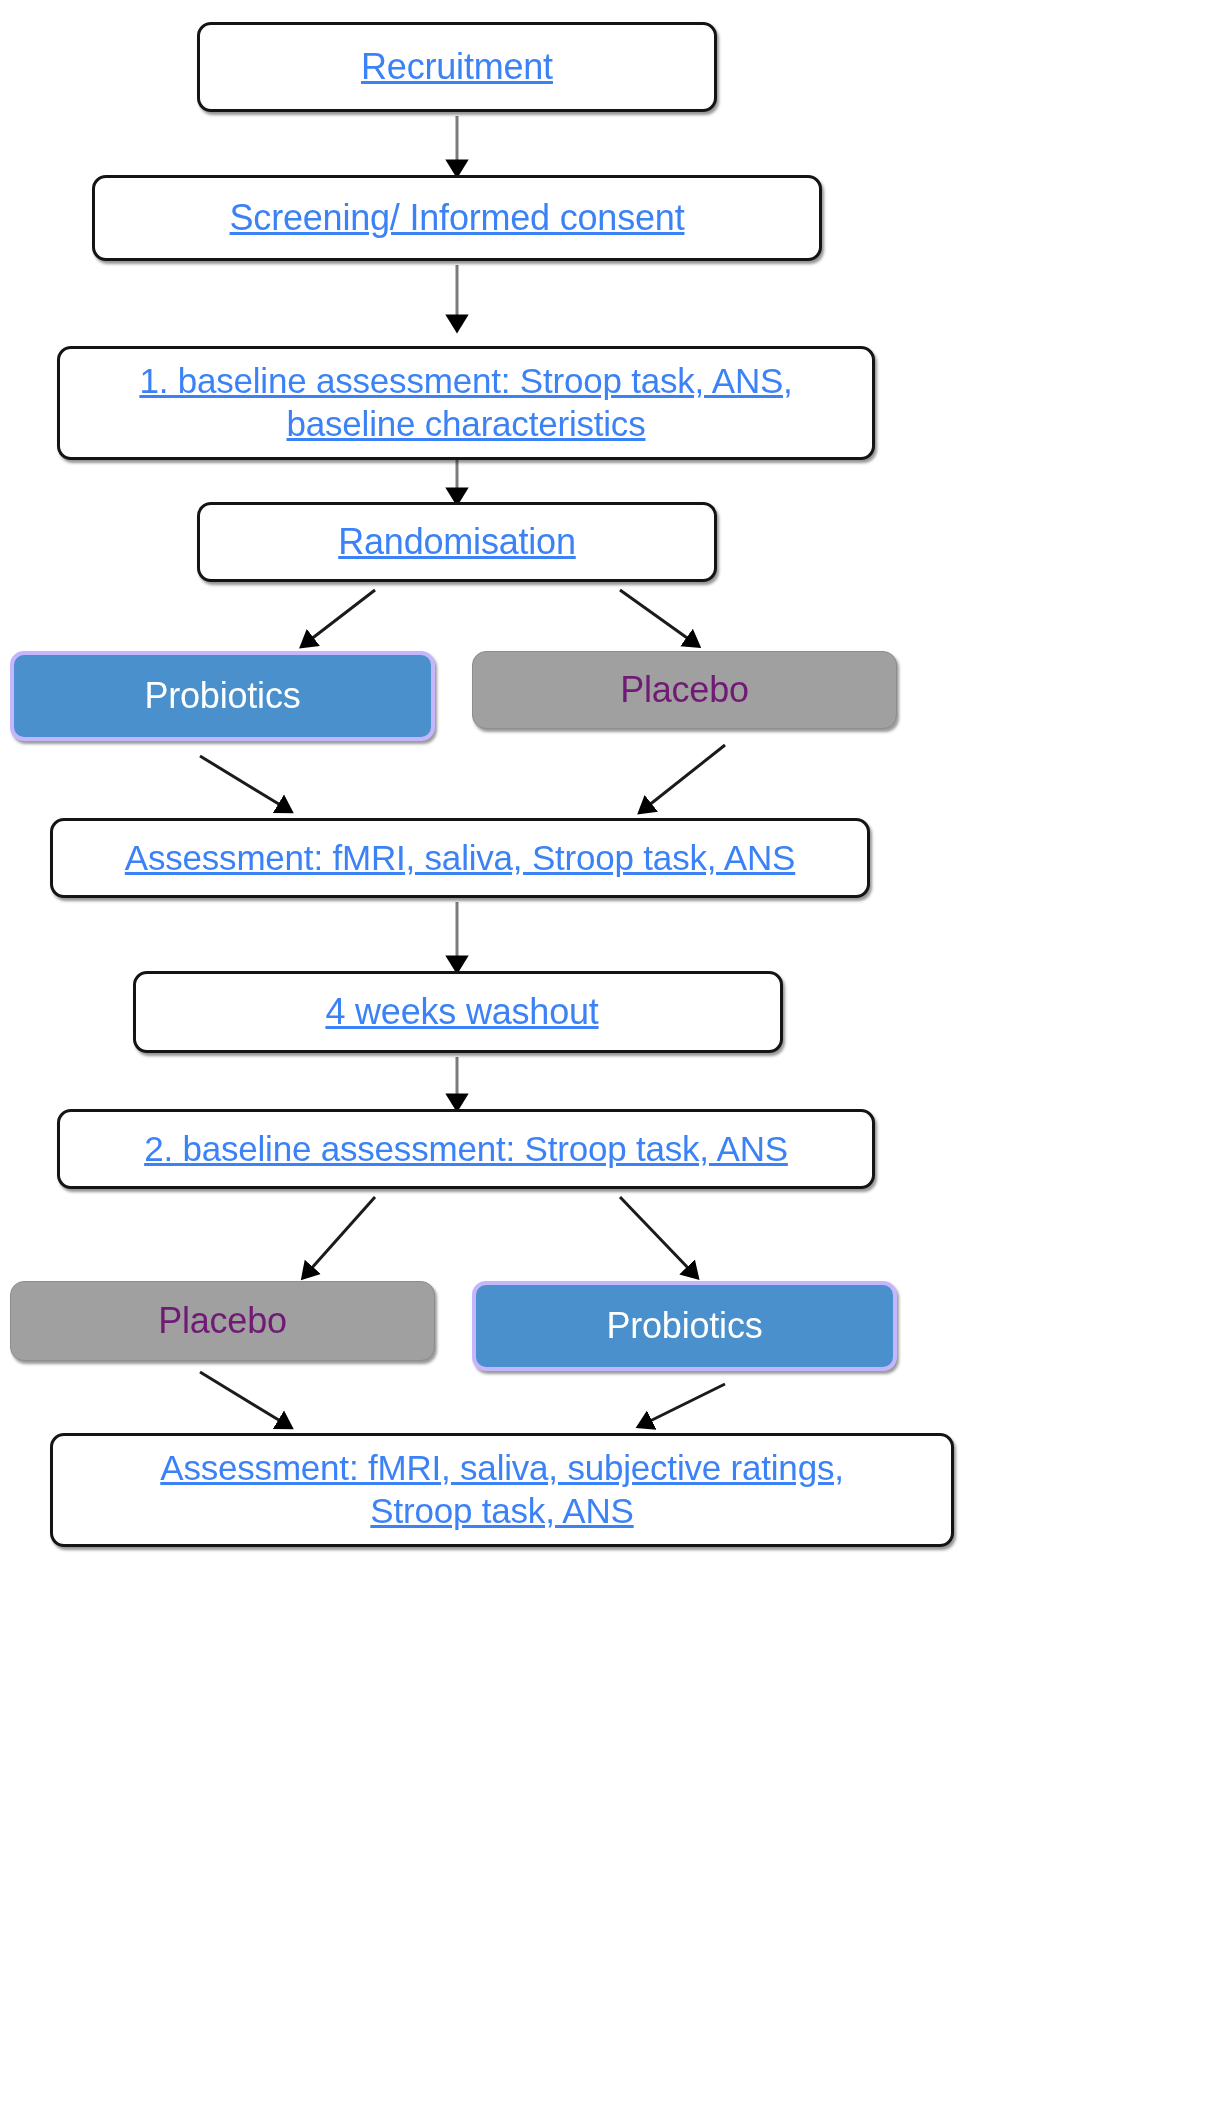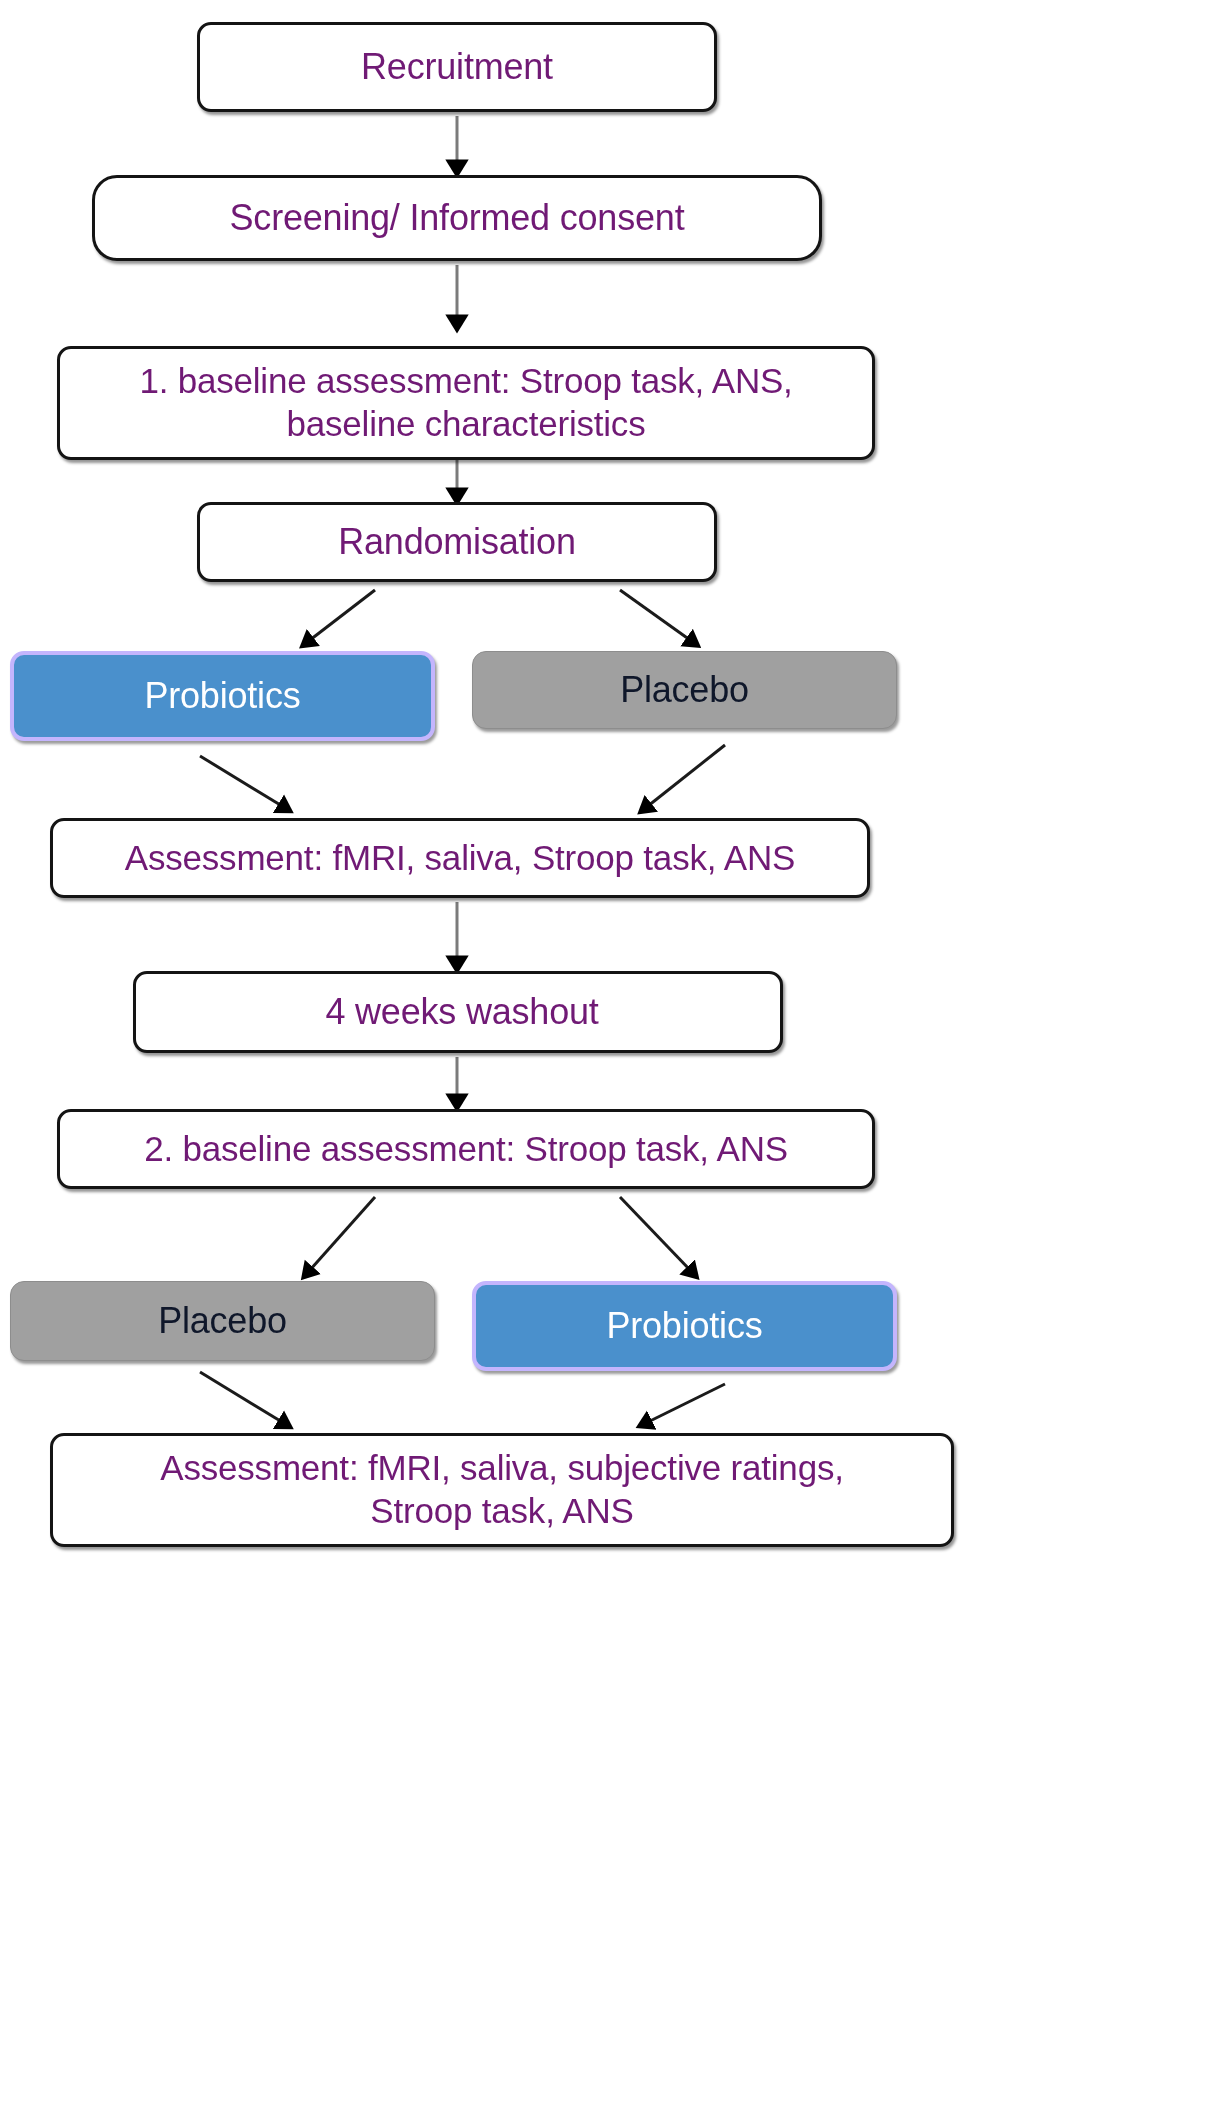--- a/index.html
+++ b/index.html
@@ -16,41 +16,42 @@
     display:flex;align-items:center;justify-content:center;
     text-align:center;
     border-radius:14px;
     line-height:1.22;
     white-space:pre-line;
     letter-spacing:-0.2px;
   }
   .node.white{
     background:#ffffff;
     border:3px solid #141414;
-    color:#701a75;
+    color:#3b82f6;
     box-shadow:2px 3px 3px rgba(0,0,0,0.42);
+    text-decoration:underline;
   }
   .node.blue{
     background:#4a90cc;
     border:4px solid #c4b5fd;
     color:#ffffff;
     box-shadow:2px 3px 3px rgba(0,0,0,0.40);
   }
   .node.gray{
     background:#a0a0a0;
     border:1px solid #8d8d8d;
-    color:#0f172a;
+    color:#701a75;
     box-shadow:2px 3px 3px rgba(0,0,0,0.40);
   }
   .f36{font-size:36px;}
   .f35{font-size:35px;}
 
   
   #n-recruitment      {left:197px;  top:22px;   width:520px; height:90px;}
-  #n-screening        {left:92px;   top:175px;  width:730px; height:86px;border-radius:25px;}
+  #n-screening        {left:92px;   top:175px;  width:730px; height:86px;}
   #n-baseline1        {left:57px;   top:330px;  width:818px; height:114px;margin-top:16px;}
   #n-randomisation    {left:197px;  top:502px;  width:520px; height:80px;}
   #n-probiotics1      {left:10px;   top:651px;  width:425px; height:90px;}
   #n-placebo1         {left:472px;  top:651px;  width:425px; height:78px;}
   #n-assessment1      {left:50px;   top:818px;  width:820px; height:80px;}
   #n-washout          {left:133px;  top:971px;  width:650px; height:82px;padding-left:8px;}
   #n-baseline2        {left:57px;   top:1109px; width:818px; height:80px;}
   #n-placebo2         {left:10px;   top:1281px; width:425px; height:80px;}
   #n-probiotics2      {left:472px;  top:1281px; width:425px; height:90px;}
   #n-assessment2      {left:50px;   top:1433px; width:904px; height:114px;}

